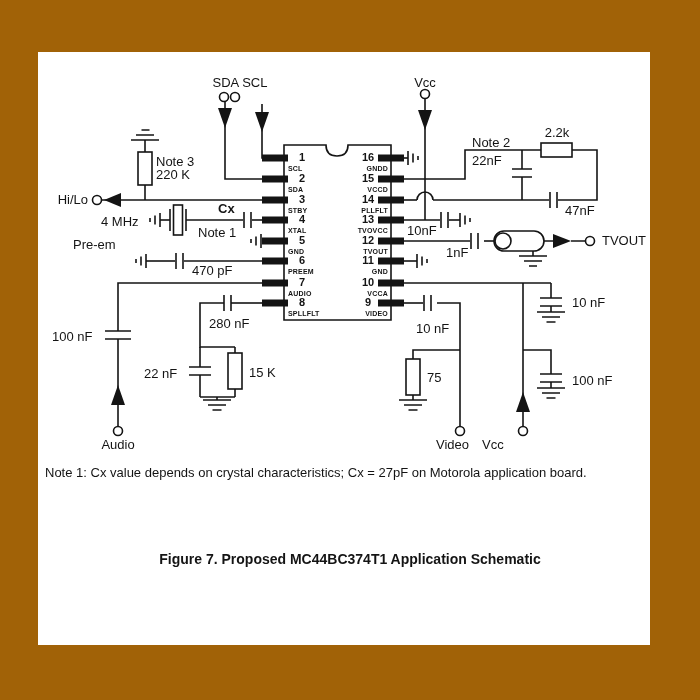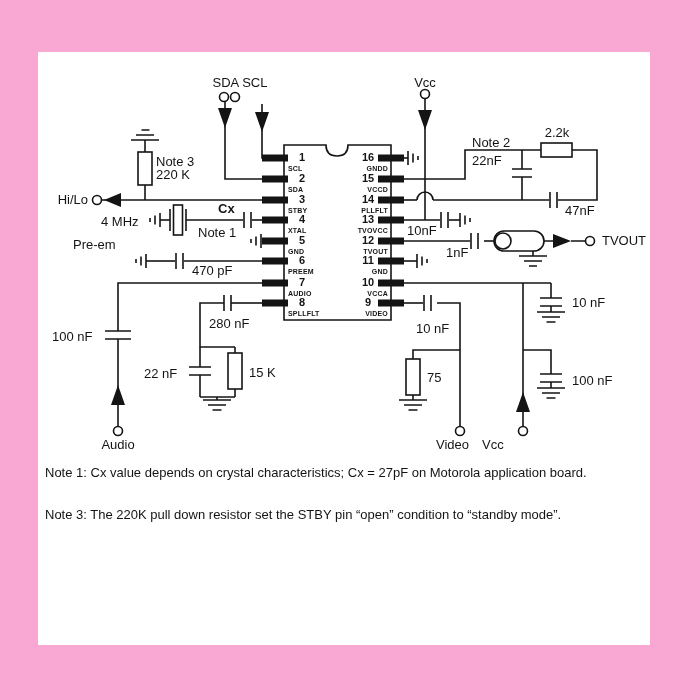--- a/index.html
+++ b/index.html
@@ -1,16 +1,16 @@
 <!DOCTYPE html>
 <html><head>
 <meta charset="utf-8">
 <style>
   html,body{margin:0;padding:0;}
-  .stage{position:relative;width:700px;height:700px;background:#f9a8d4;font-family:"Liberation Sans",sans-serif;color:#141414;overflow:hidden;}
+  .stage{position:relative;width:700px;height:700px;background:#a16207;font-family:"Liberation Sans",sans-serif;color:#141414;overflow:hidden;}
   .paper{position:absolute;left:38px;top:52px;width:612px;height:593px;background:#ffffff;}
   svg.draw{position:absolute;left:0;top:0;width:700px;height:700px;}
   .lbl{position:absolute;font-size:13px;line-height:14px;color:#141414;white-space:nowrap;}
   .lbl.ctr{text-align:center;}
   .lbl.rt{text-align:right;}
   .pinnum{position:absolute;font-size:11px;font-weight:bold;text-align:center;width:20px;line-height:12px;}
   .pinname{position:absolute;font-size:7px;font-weight:bold;line-height:8px;letter-spacing:.2px;}
   .pinname.rt{text-align:right;}
   .note{position:absolute;font-size:13px;line-height:16px;white-space:nowrap;}
   .caption{position:absolute;left:0;top:551px;width:700px;text-align:center;font-size:14px;font-weight:bold;}
@@ -242,15 +242,15 @@
   <span class="pinnum" style="left:358px;top:234px;">12</span>
   <span class="pinname rt" style="left:336px;top:248px;width:52px;">TVOUT</span>
   <span class="pinnum" style="left:358px;top:254px;">11</span>
   <span class="pinname rt" style="left:336px;top:268px;width:52px;">GND</span>
   <span class="pinnum" style="left:358px;top:276px;">10</span>
   <span class="pinname rt" style="left:336px;top:290px;width:52px;">VCCA</span>
   <span class="pinnum" style="left:358px;top:296px;">9</span>
   <span class="pinname rt" style="left:336px;top:310px;width:52px;">VIDEO</span>
 
   <span class="note" style="left:45px;top:465px;">Note 1: Cx value depends on crystal characteristics; Cx = 27pF on Motorola application board.</span>
-  <span class="note" style="left:45px;top:507px;">Note 3: The 220K pull down resistor set the STBY pin “open” condition to “standby mode”.</span>
-
+
+  <div class="caption">Figure 7. Proposed MC44BC374T1 Application Schematic</div>
 </div>
 
 </body></html>

